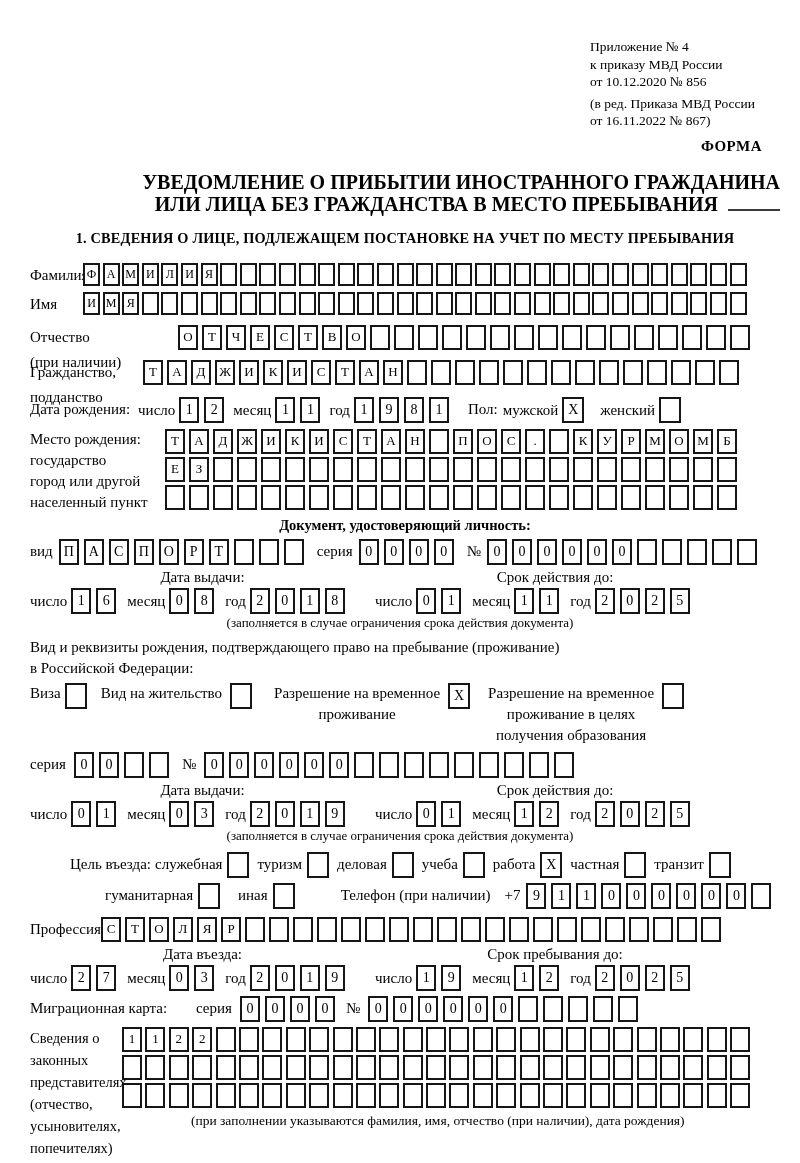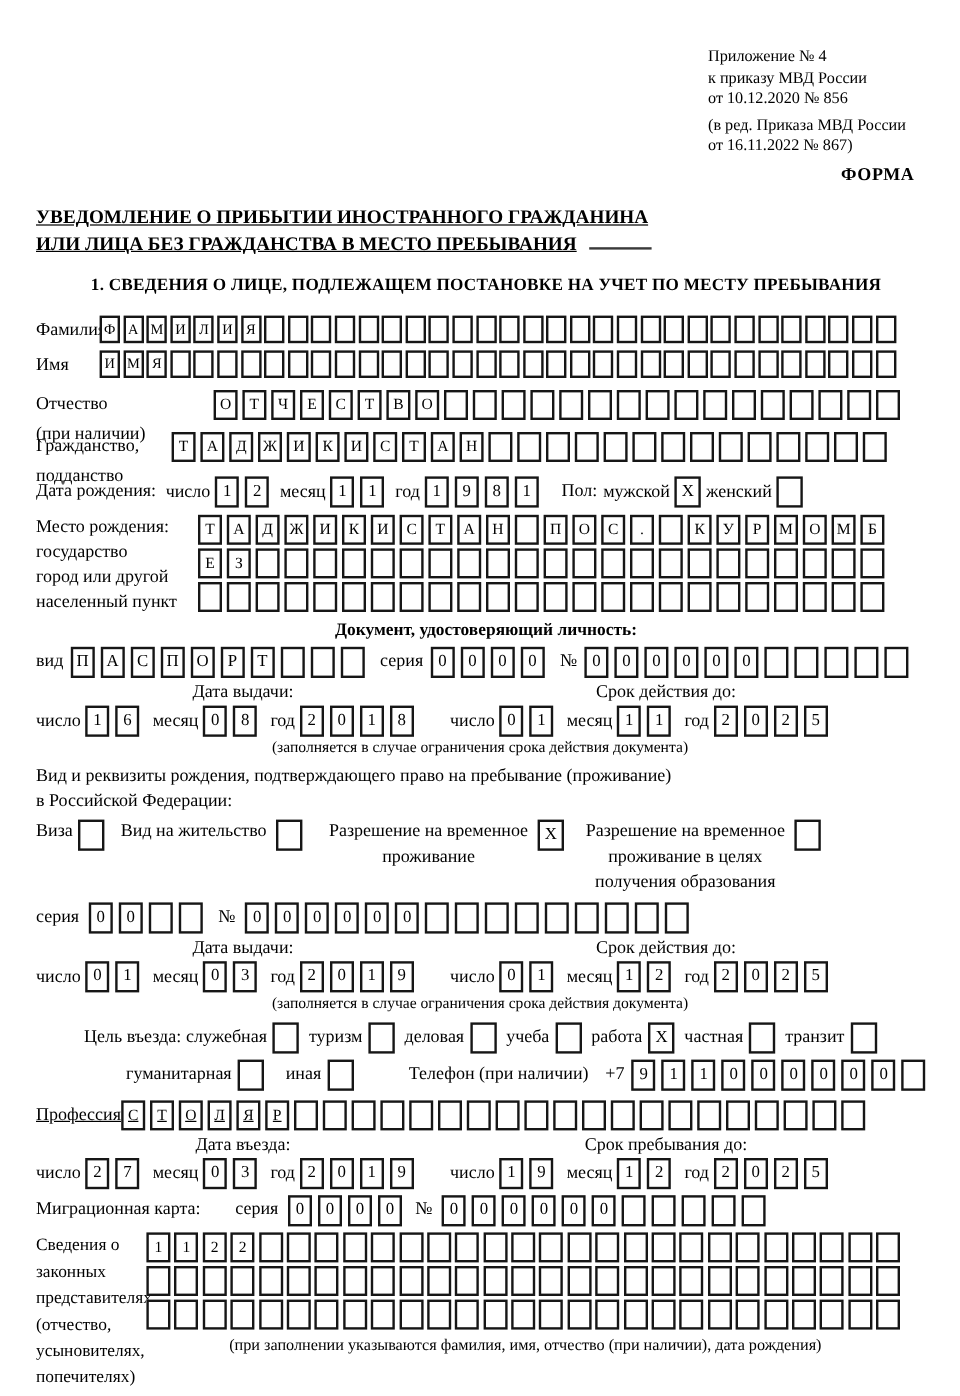--- a/index.html
+++ b/index.html
@@ -3,21 +3,21 @@
 <meta charset="utf-8">
 <style>
   * { margin:0; padding:0; box-sizing:border-box; }
   html,body { background:#fff; }
   body { width:800px; font-family:"Liberation Serif","DejaVu Serif",serif; color:#000; }
   .page { width:800px; height:1163px; padding:38px 20px 0 30px; overflow:hidden; background:#fff; }
 
   .annex { margin-left:560px; font-size:13.5px; line-height:17.5px; white-space:nowrap; }
   .annex .gap { margin-top:4px; }
   .forma { text-align:right; padding-right:18px; font-weight:bold; font-size:15px; margin-top:8px; letter-spacing:0.5px; }
-  .title { text-align:left; font-weight:bold; font-size:16px; margin-top:16px; line-height:22px;text-decoration:underline; }
+  .title { text-align:right; font-weight:bold; font-size:20px; margin-top:16px; line-height:22px; }
   .blank-line { display:inline-block; width:52px; border-bottom:2px solid #3a3a3a; height:13px; margin-left:10px; }
   .sec1 { text-align:center; font-weight:bold; font-size:14.3px; margin-top:15px; letter-spacing:0.2px; }
 
   .row { display:flex; align-items:flex-start; }
   .lbl { font-size:15px; line-height:25px; flex:0 0 auto; white-space:nowrap; }
   .dlabel { font-size:15px; line-height:26px; flex:0 0 auto; white-space:nowrap; }
 
   .cells { display:flex; flex:0 0 auto; }
   .cell { box-sizing:border-box; flex:0 0 auto; border:2px solid #161616; background:#fff; text-align:center; font-weight:400; }
   .cells.sm  .cell { width:17px; height:23px; margin-right:2.6px; font-size:12px; line-height:18px; }
@@ -78,21 +78,21 @@
 
   .r-purpose { margin-top:8px; align-items:center;margin-left:40px; }
   .r-purpose .lbl { margin-right:4px; }
   .purp { display:flex; align-items:center; margin-right:8px; }
   .purp .plbl { font-size:15px; margin-right:5px; white-space:nowrap; }
   .r-purpose2 { margin-top:5px; align-items:center; padding-left:75px; }
   .r-purpose2 .purp { margin-right:18px; }
   .phone-lbl { margin:0 14px 0 28px; }
   .r-purpose2 .prefix { margin-right:6px; }
 
-  .r-prof { margin-top:8px;text-decoration:underline; }
+  .r-prof { margin-top:8px; }
   .r-prof .lbl { width:71px; }
 
   .r-migr { margin-top:5px; align-items:center; }
   .r-migr .mlbl { width:158px; }
   .r-migr .lbl { margin-right:8px; }
   .r-migr .ml { margin-left:6px; }
 
   .r-reps { margin-top:5px; }
   .reps-lbl { width:92px; line-height:22px; font-size:14.5px; }
   .reps-right .cells { margin-bottom:3px; }
@@ -284,21 +284,21 @@
         <span class="cell">1</span>
         <span class="cell">9</span>
         <span class="cell">8</span>
         <span class="cell">1</span>
       </span>
     <span class="lbl gender">Пол:</span>
     <span class="dlabel" style="margin-left:5px;">мужской</span>
     <span class="cells cb">
         <span class="cell">X</span>
       </span>
-    <span class="dlabel" style="">женский</span>
+    <span class="dlabel" style="margin-left:12px;">женский</span>
     <span class="cells cb">
         <span class="cell"></span>
       </span>
   </div>
 
   <div class="row r-bplace">
     <div class="lbl bplace-lbl">
       <div>Место рождения:</div>
       <div>государство</div>
       <div>город или другой</div>

